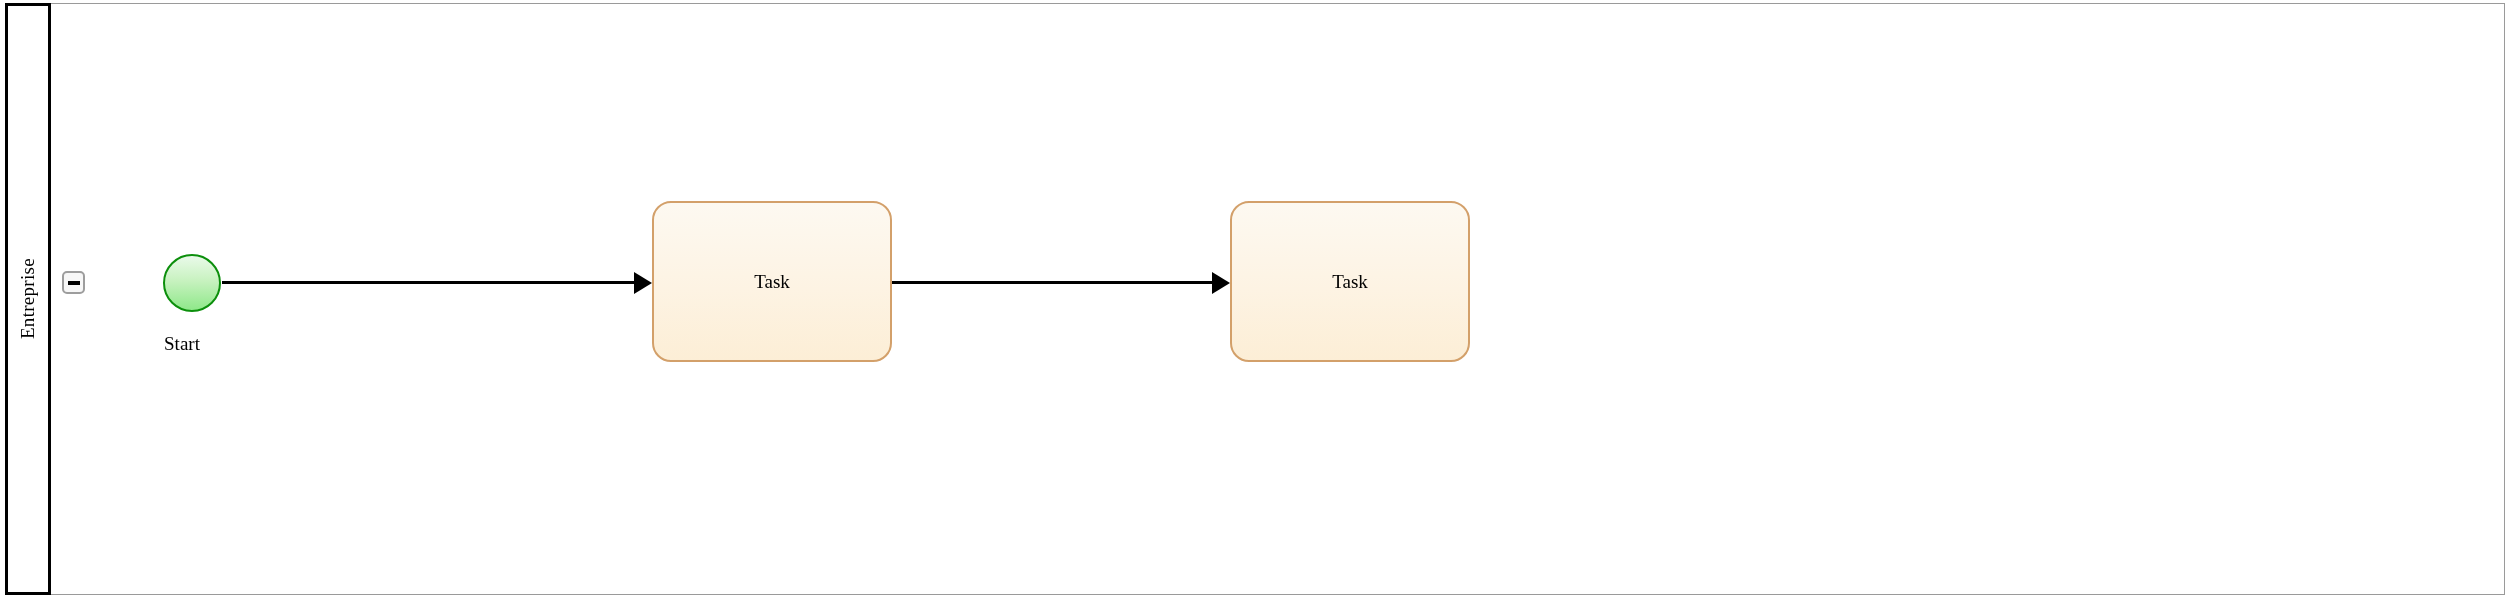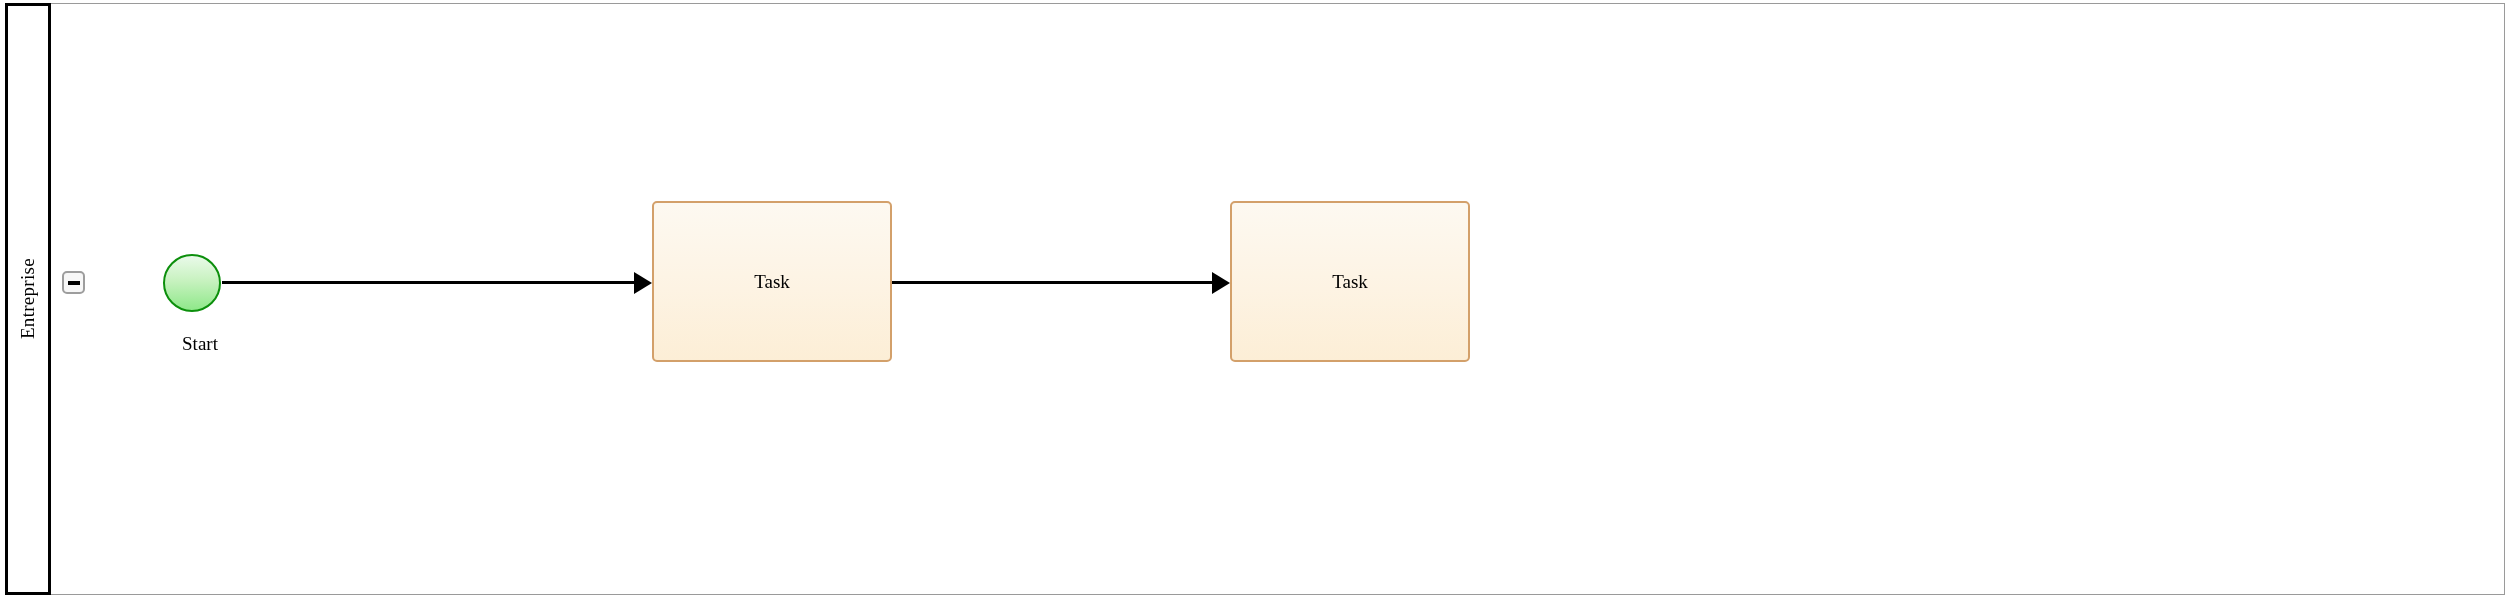--- a/index.html
+++ b/index.html
@@ -99,35 +99,35 @@
     top: 254px;
     width: 58px;
     height: 58px;
     box-sizing: border-box;
     border: 2px solid #0c8f0c;
     border-radius: 50%;
     background: linear-gradient(to bottom, #eafaea 0%, #c8f2c0 45%, #8fe88a 100%);
   }
   .start-event-label {
     position: absolute;
-    left: 121px;
+    left: 103px;
     top: 333px;
     width: 158px;
     text-align: center;
     font-family: "Liberation Serif", serif;
     font-size: 19px;
     color: #000000;
   }
 
   
   .task {
     position: absolute;
     box-sizing: border-box;
     border: 2px solid #d3a06a;
-    border-radius: 5px;
+    border-radius: 19px;
     background: linear-gradient(to bottom, #fdf9f1 0%, #fdf3e3 55%, #fceed6 100%);
     display: flex;
     align-items: center;
     justify-content: center;
   }
   .task-label {
     font-family: "Liberation Serif", serif;
     font-size: 19px;
     color: #000000;
   }

